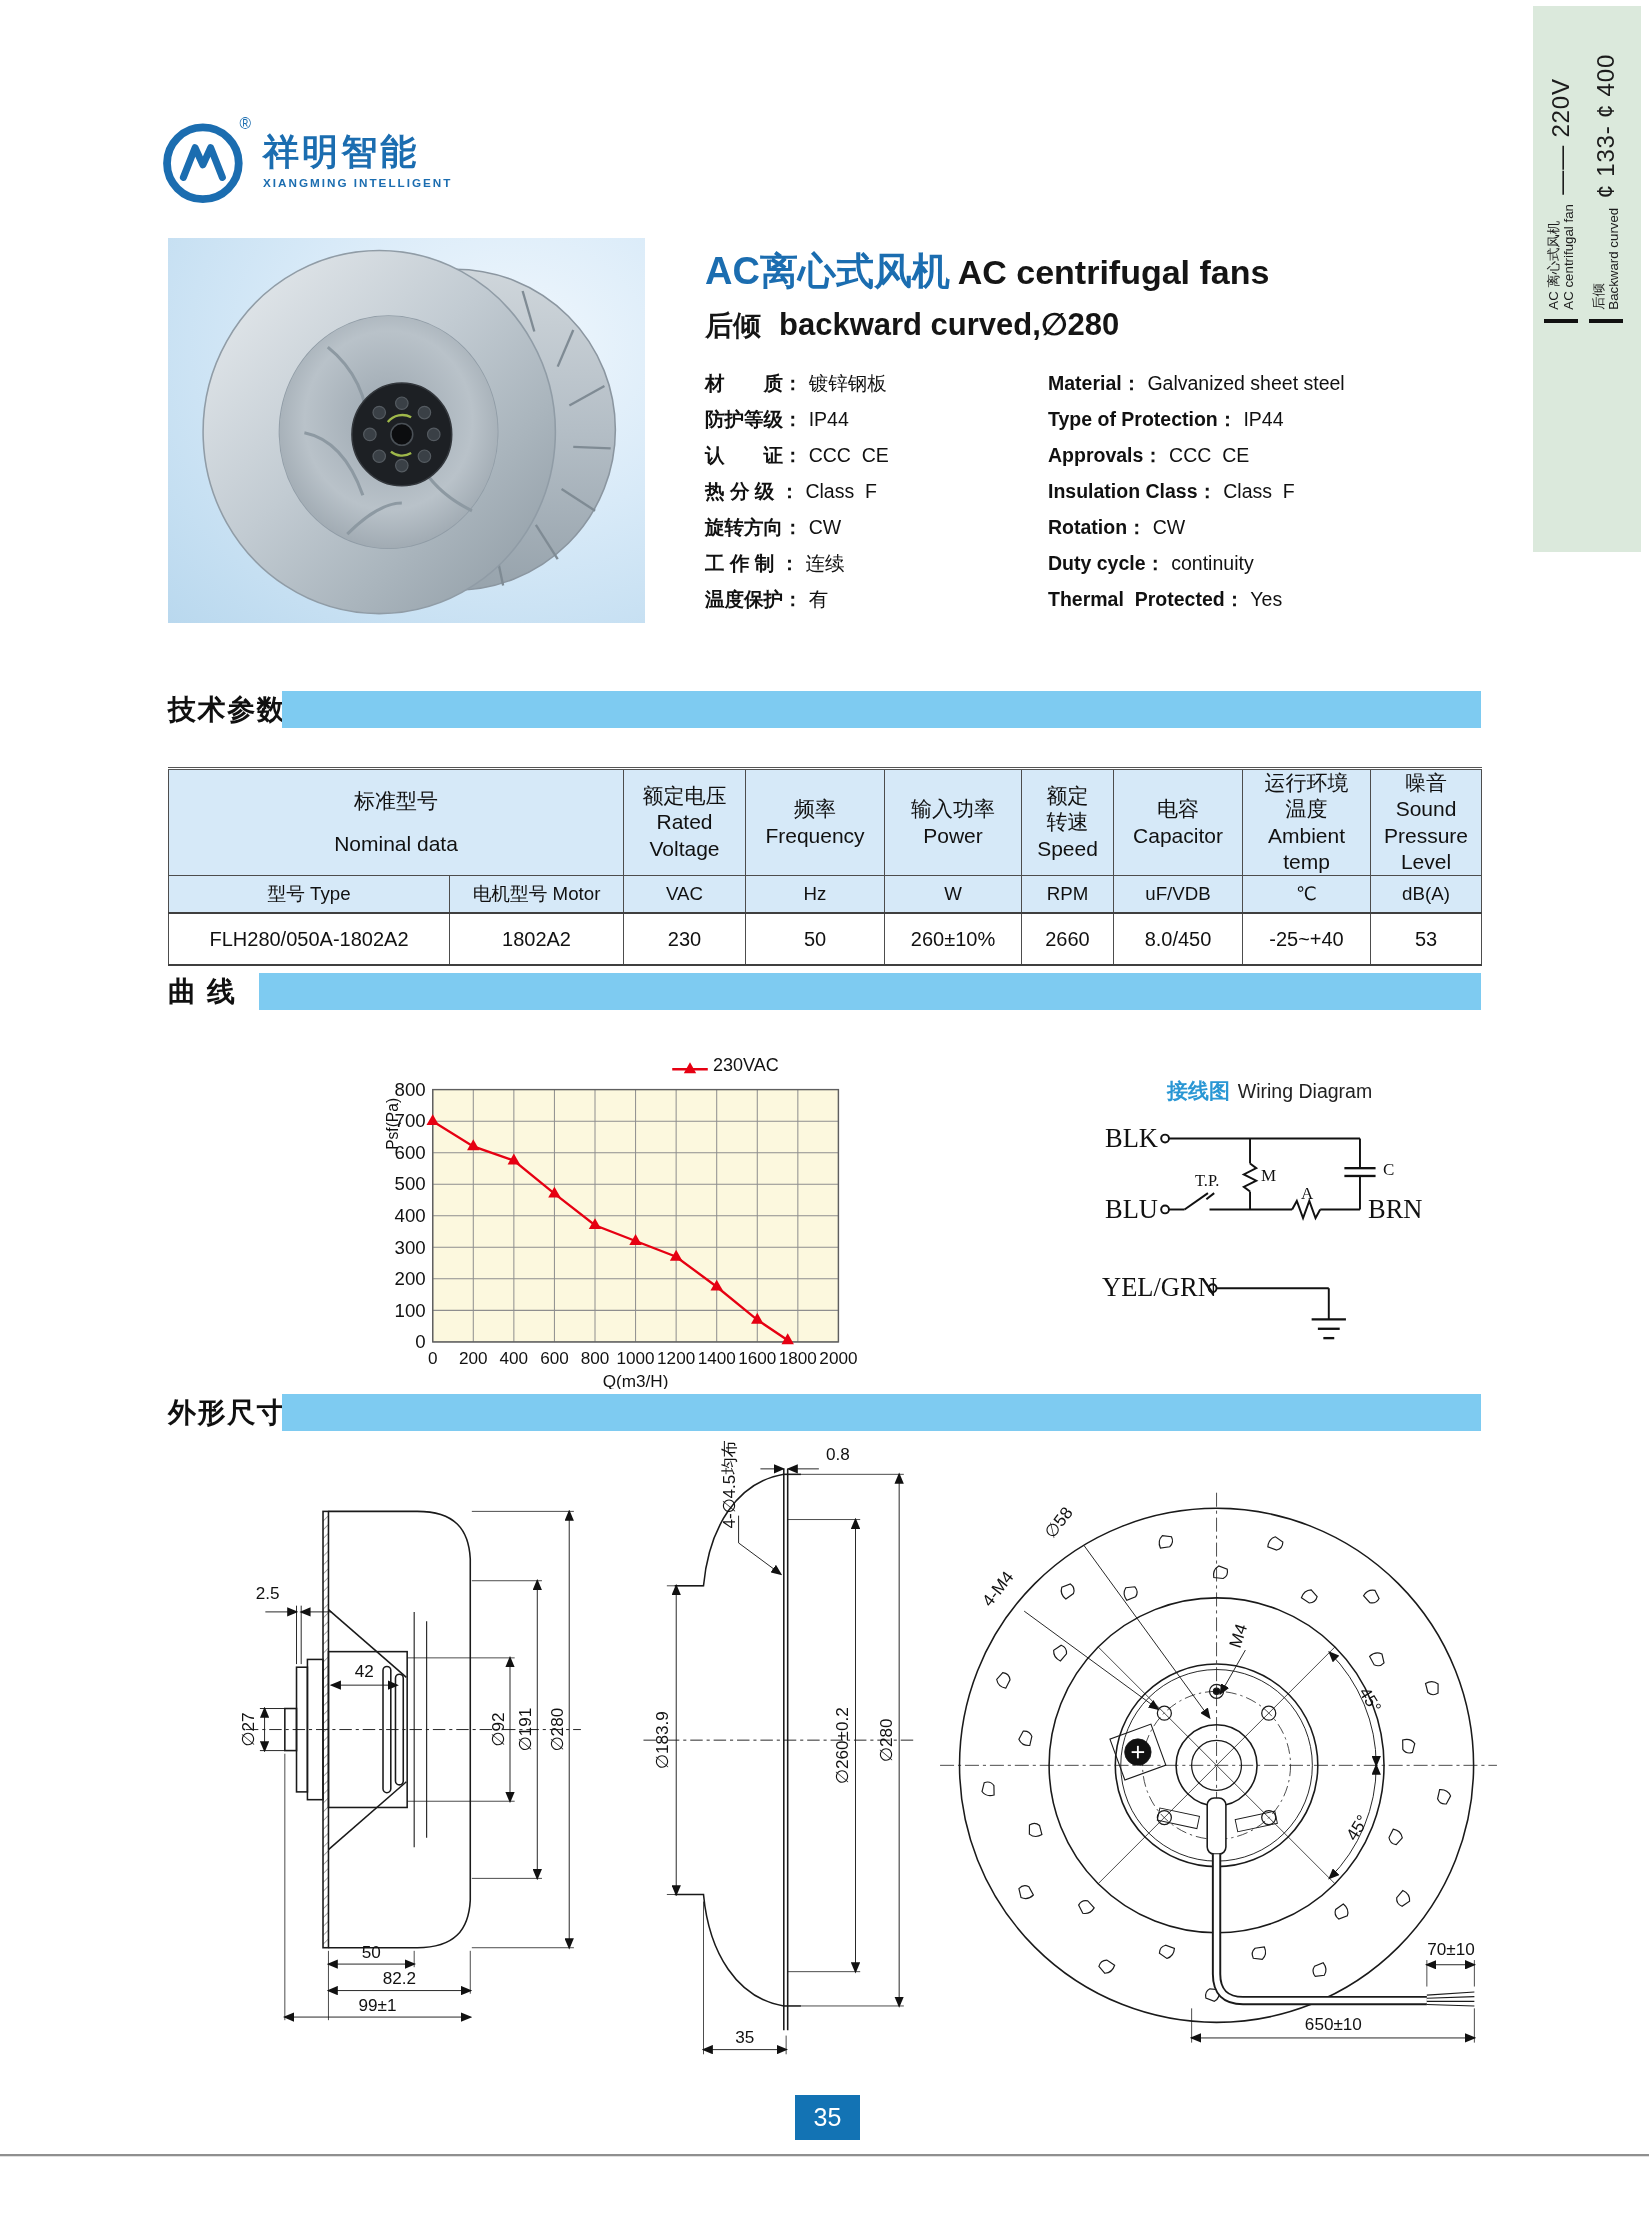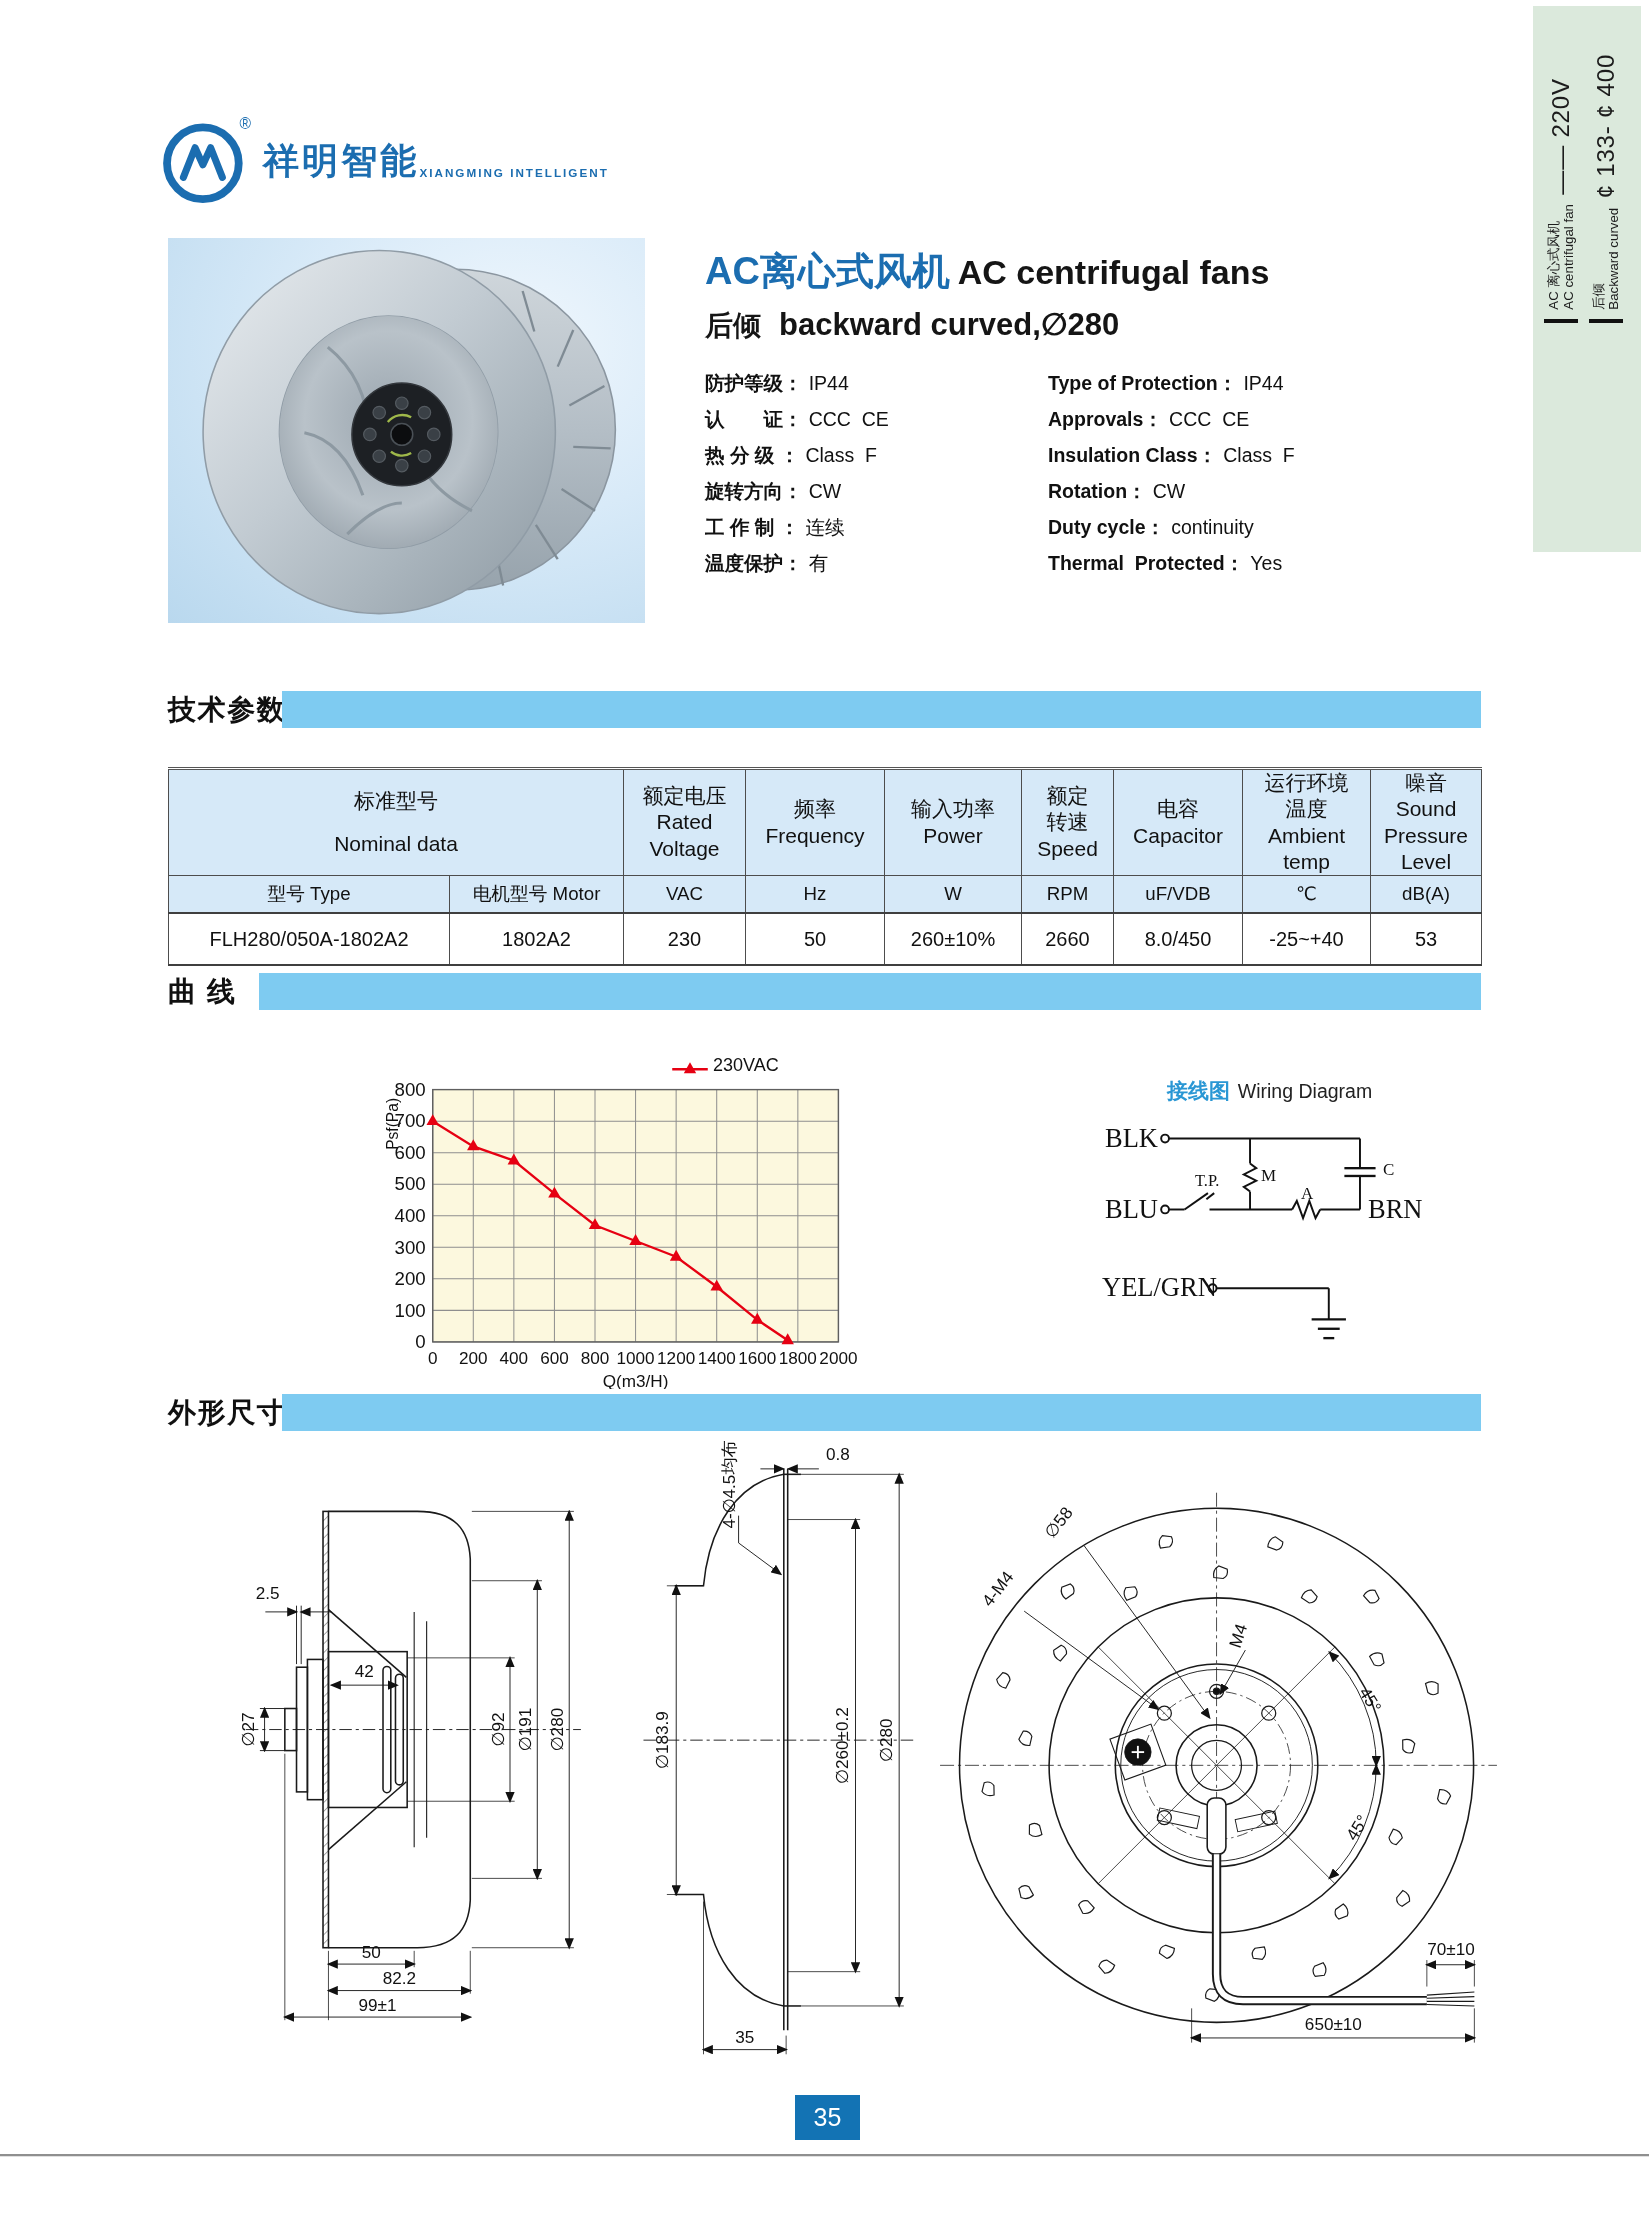--- a/index.html
+++ b/index.html
@@ -5,21 +5,21 @@
   html,body{margin:0;padding:0;}
   body{
     width:1649px;height:2239px;position:relative;background:#ffffff;
     font-family:"Liberation Sans","DejaVu Sans",sans-serif;color:#111;
     overflow:hidden;
   }
   .abs{position:absolute;}
 
   
   #logo{left:160px;top:115px;display:flex;align-items:center;gap:11px;}
-  #logo .brandtxt{display:flex;flex-direction:row;line-height:1;align-items:flex-end;}
+  #logo .brandtxt{display:flex;flex-direction:column;line-height:1;}
   #logo .cn{font-size:36px;font-weight:bold;color:#1b6db0;letter-spacing:3.1px;}
   #logo .en{font-size:11.7px;font-weight:bold;color:#1b6db0;letter-spacing:2px;margin-top:7px;}
 
   
   #fanimg{left:168px;top:238px;width:477px;height:385px;
     background:radial-gradient(ellipse at 72% 28%, #f0f7fd 0%, #d8eaf8 45%, #b9d8ee 100%);}
 
   
   #title-line1{left:705px;top:246px;white-space:nowrap;}
   #title-line1 .cn{font-size:38px;font-weight:bold;color:#1b6db0;}
@@ -152,20 +152,30 @@
 </div>
 
 <div class="abs" id="title-line1">
   <span class="cn">AC离心式风机</span><span class="en">AC centrifugal fans</span>
 </div>
 <div class="abs" id="title-line2">
   <span class="cn">后倾</span><span class="en">backward curved,∅280</span>
 </div>
 
 <div class="abs" id="specs">
+  <div class="spec-row">
+    <div class="spec-cn">
+        <span class="spec-label">材　　质：</span>
+        <span class="spec-value">镀锌钢板</span>
+      </div>
+    <div class="spec-en">
+        <span class="spec-label">Material：</span>
+        <span class="spec-value">Galvanized sheet steel</span>
+      </div>
+  </div>
   <div class="spec-row">
     <div class="spec-cn">
         <span class="spec-label">防护等级：</span>
         <span class="spec-value">IP44</span>
       </div>
     <div class="spec-en">
         <span class="spec-label">Type of Protection：</span>
         <span class="spec-value">IP44</span>
       </div>
   </div>

